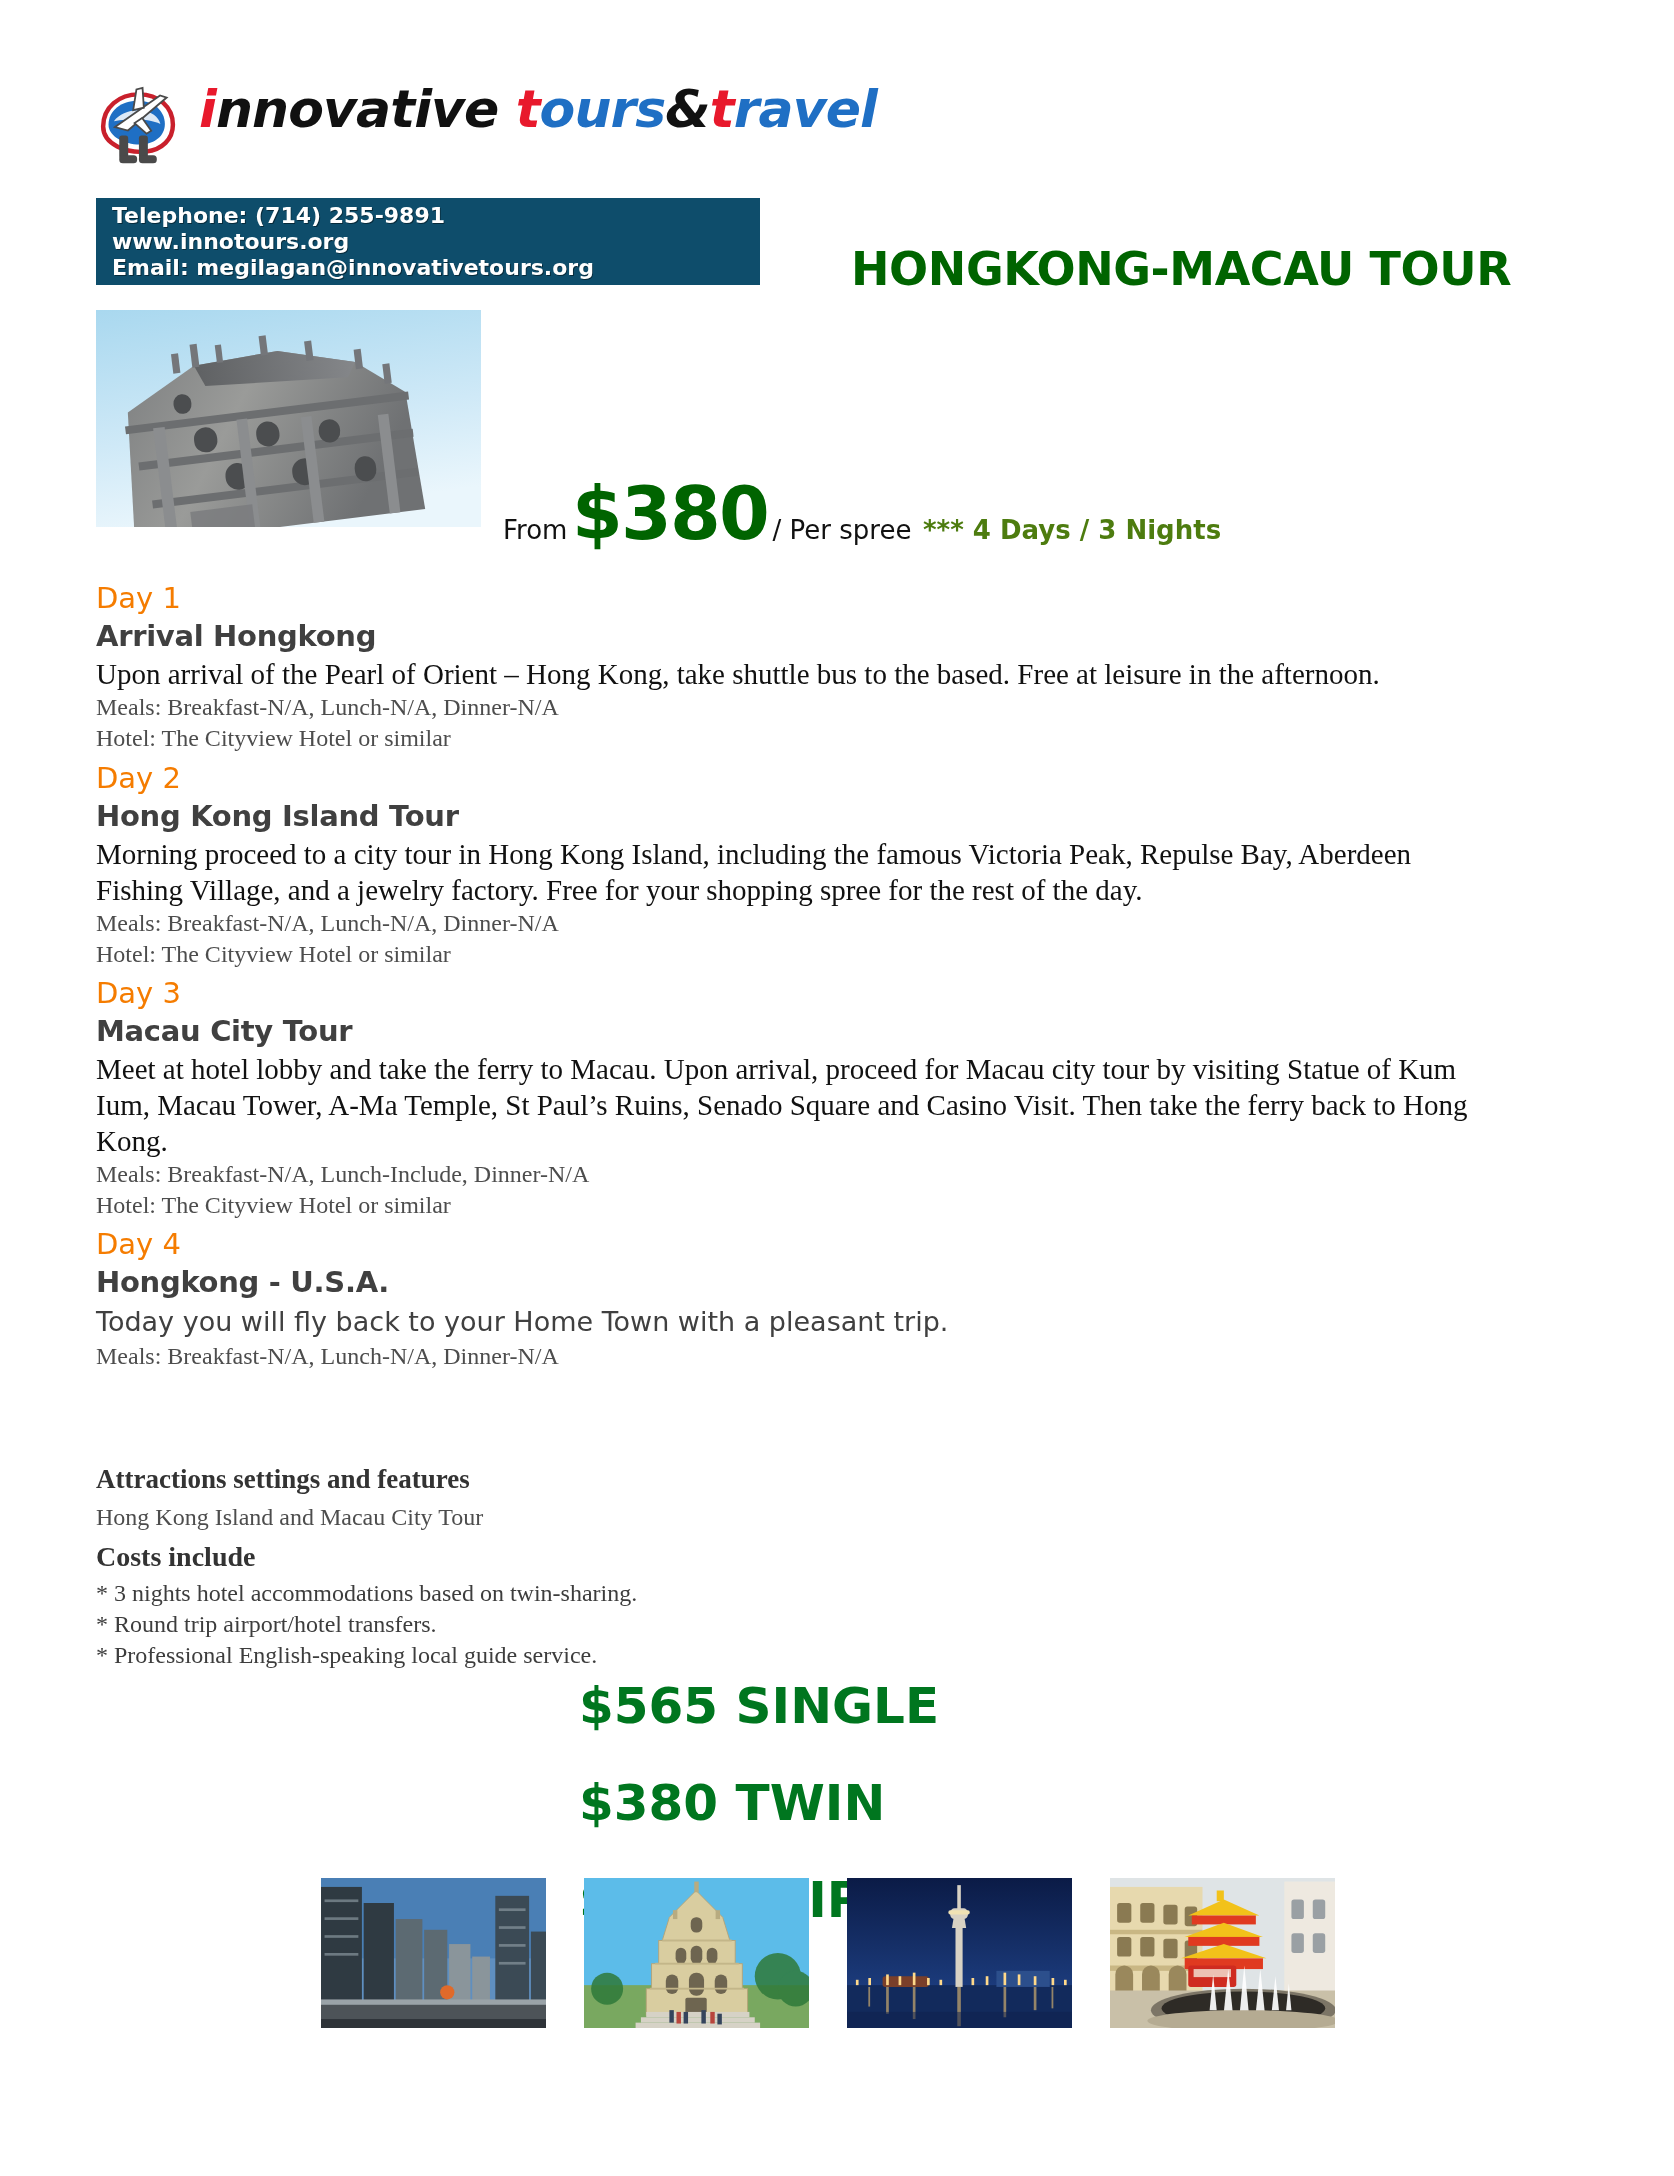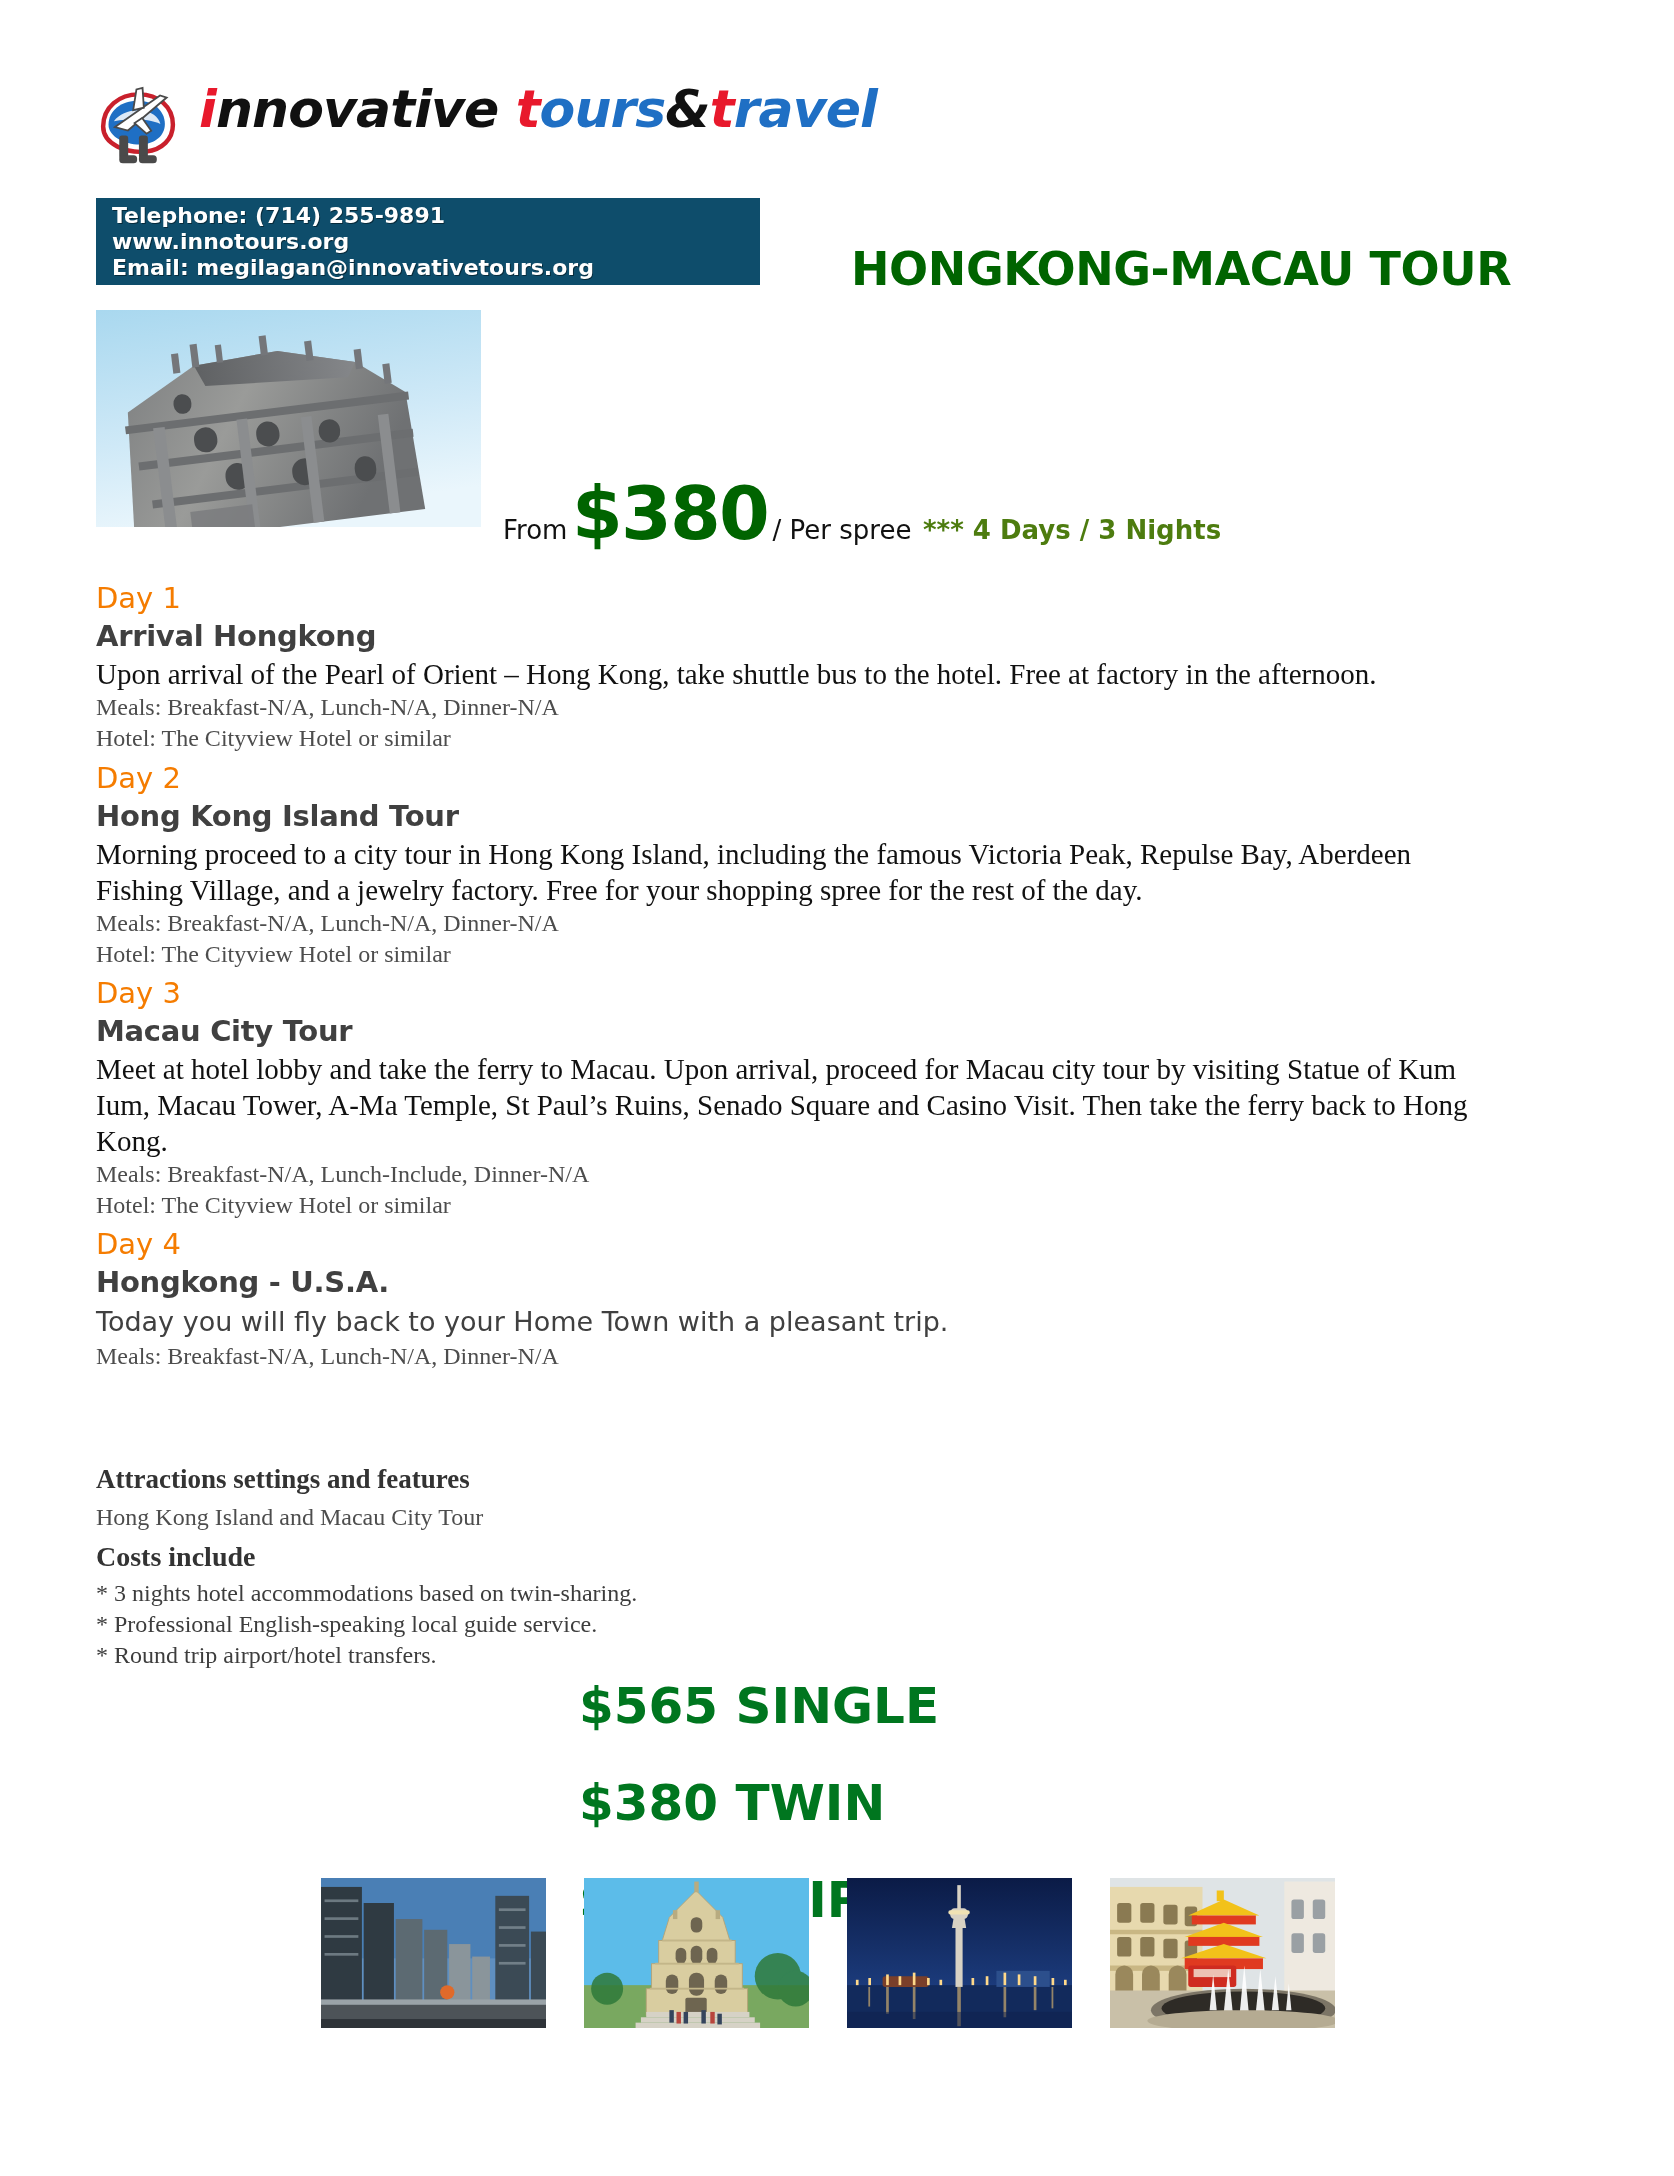--- a/index.html
+++ b/index.html
@@ -358,21 +358,21 @@
   <span class="pl-amount">$380</span>
   <span class="pl-per">/ Per spree</span>
   <span class="pl-nights">*** 4 Days / 3 Nights</span>
 </div>
 
 <div class="itinerary">
 
   <div>
     <div class="day-label">Day 1</div>
     <div class="day-title">Arrival Hongkong</div>
-    <div class="day-body">Upon arrival of the Pearl of Orient – Hong Kong, take shuttle bus to the hotel. Free at factory in the afternoon.</div>
+    <div class="day-body">Upon arrival of the Pearl of Orient – Hong Kong, take shuttle bus to the based. Free at leisure in the afternoon.</div>
     <div class="day-meta">Meals: Breakfast-N/A, Lunch-N/A, Dinner-N/A</div>
     <div class="day-meta">Hotel: The Cityview Hotel or similar</div>
   </div>
 
   <div>
     <div class="day-label">Day 2</div>
     <div class="day-title">Hong Kong Island Tour</div>
     <div class="day-body">Morning proceed to a city tour in Hong Kong Island, including the famous Victoria Peak, Repulse Bay, Aberdeen Fishing Village, and a jewelry factory. Free for your shopping spree for the rest of the day.</div>
     <div class="day-meta">Meals: Breakfast-N/A, Lunch-N/A, Dinner-N/A</div>
     <div class="day-meta">Hotel: The Cityview Hotel or similar</div>
@@ -393,22 +393,22 @@
     <div class="day-meta">Meals: Breakfast-N/A, Lunch-N/A, Dinner-N/A</div>
   </div>
 
 </div>
 
 <div class="features">
   <div class="features-head">Attractions settings and features</div>
   <div class="features-sub">Hong Kong Island and Macau City Tour</div>
   <div class="costs-head">Costs include</div>
   <div class="cost-item">* 3 nights hotel accommodations based on twin-sharing.</div>
+  <div class="cost-item">* Round trip airport/hotel transfers.</div>
   <div class="cost-item">* Professional English-speaking local guide service.</div>
-  <div class="cost-item">* Round trip airport/hotel transfers.</div>
 </div>
 
 <div class="rates">
   <div class="rate-row">$565 SINGLE</div>
   <div class="rate-row">$380 TWIN</div>
   <div class="rate-row">$380 TRIPLE</div>
 </div>
 
 <div class="photo-strip">
 

